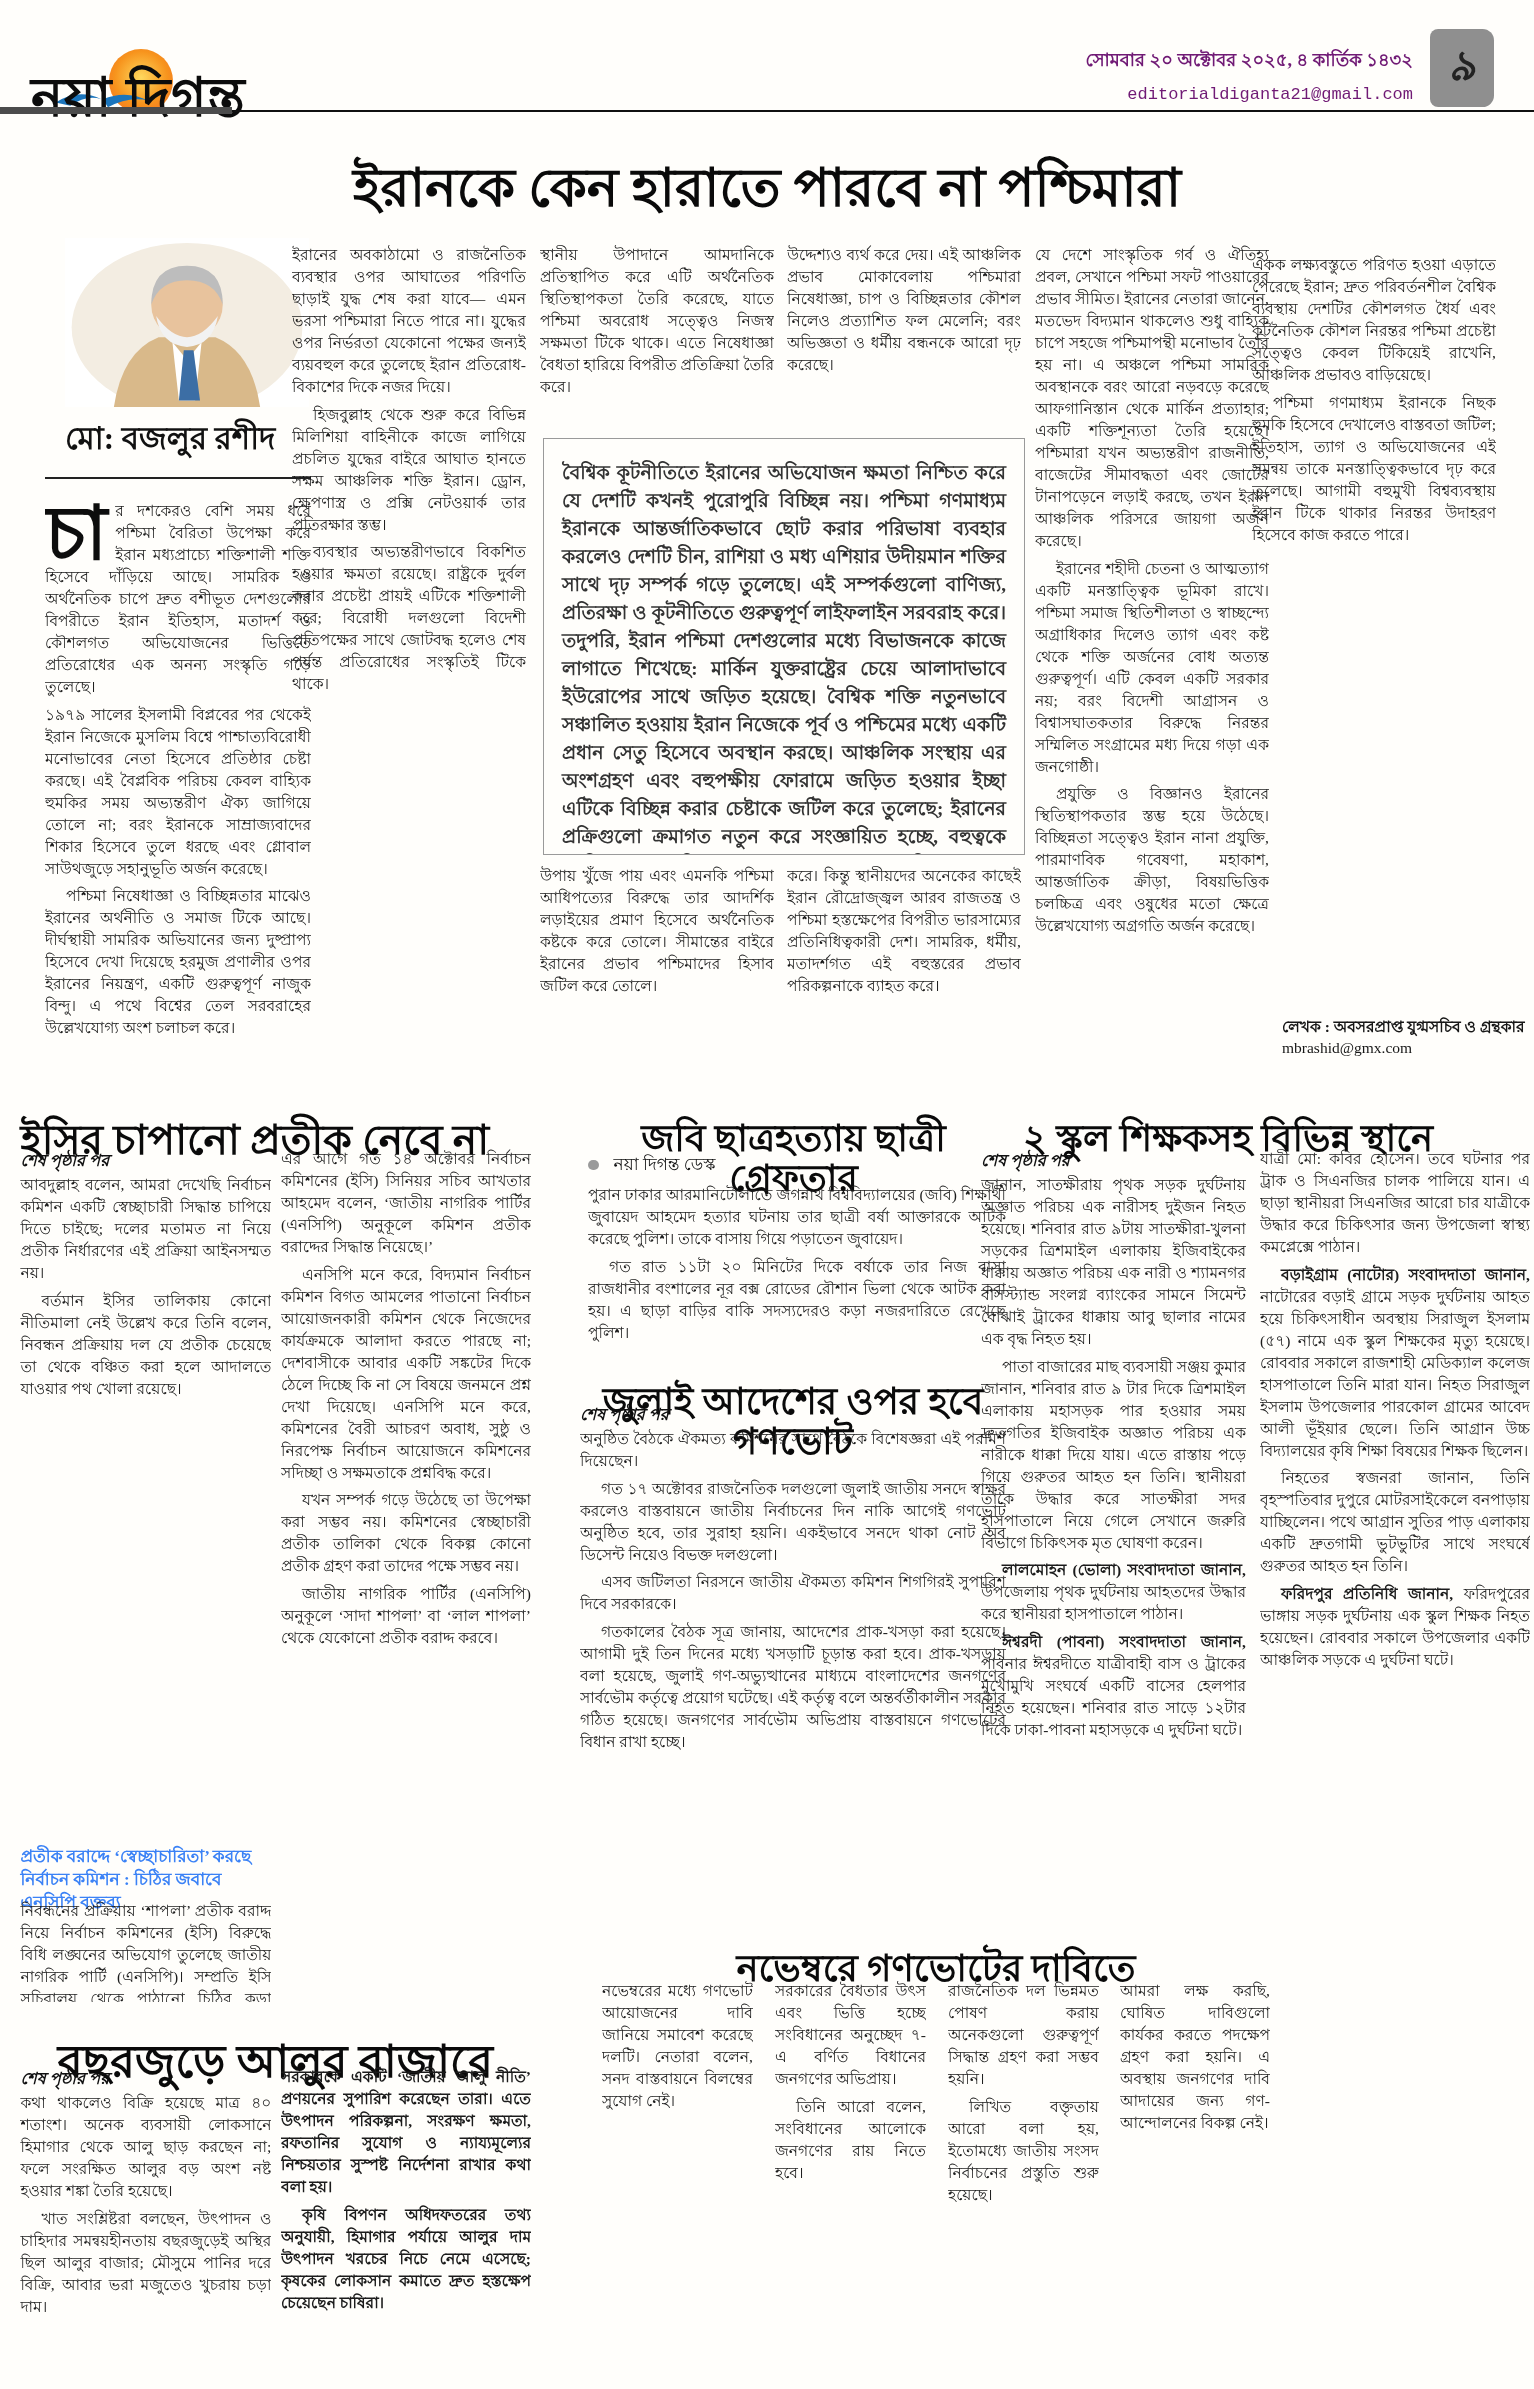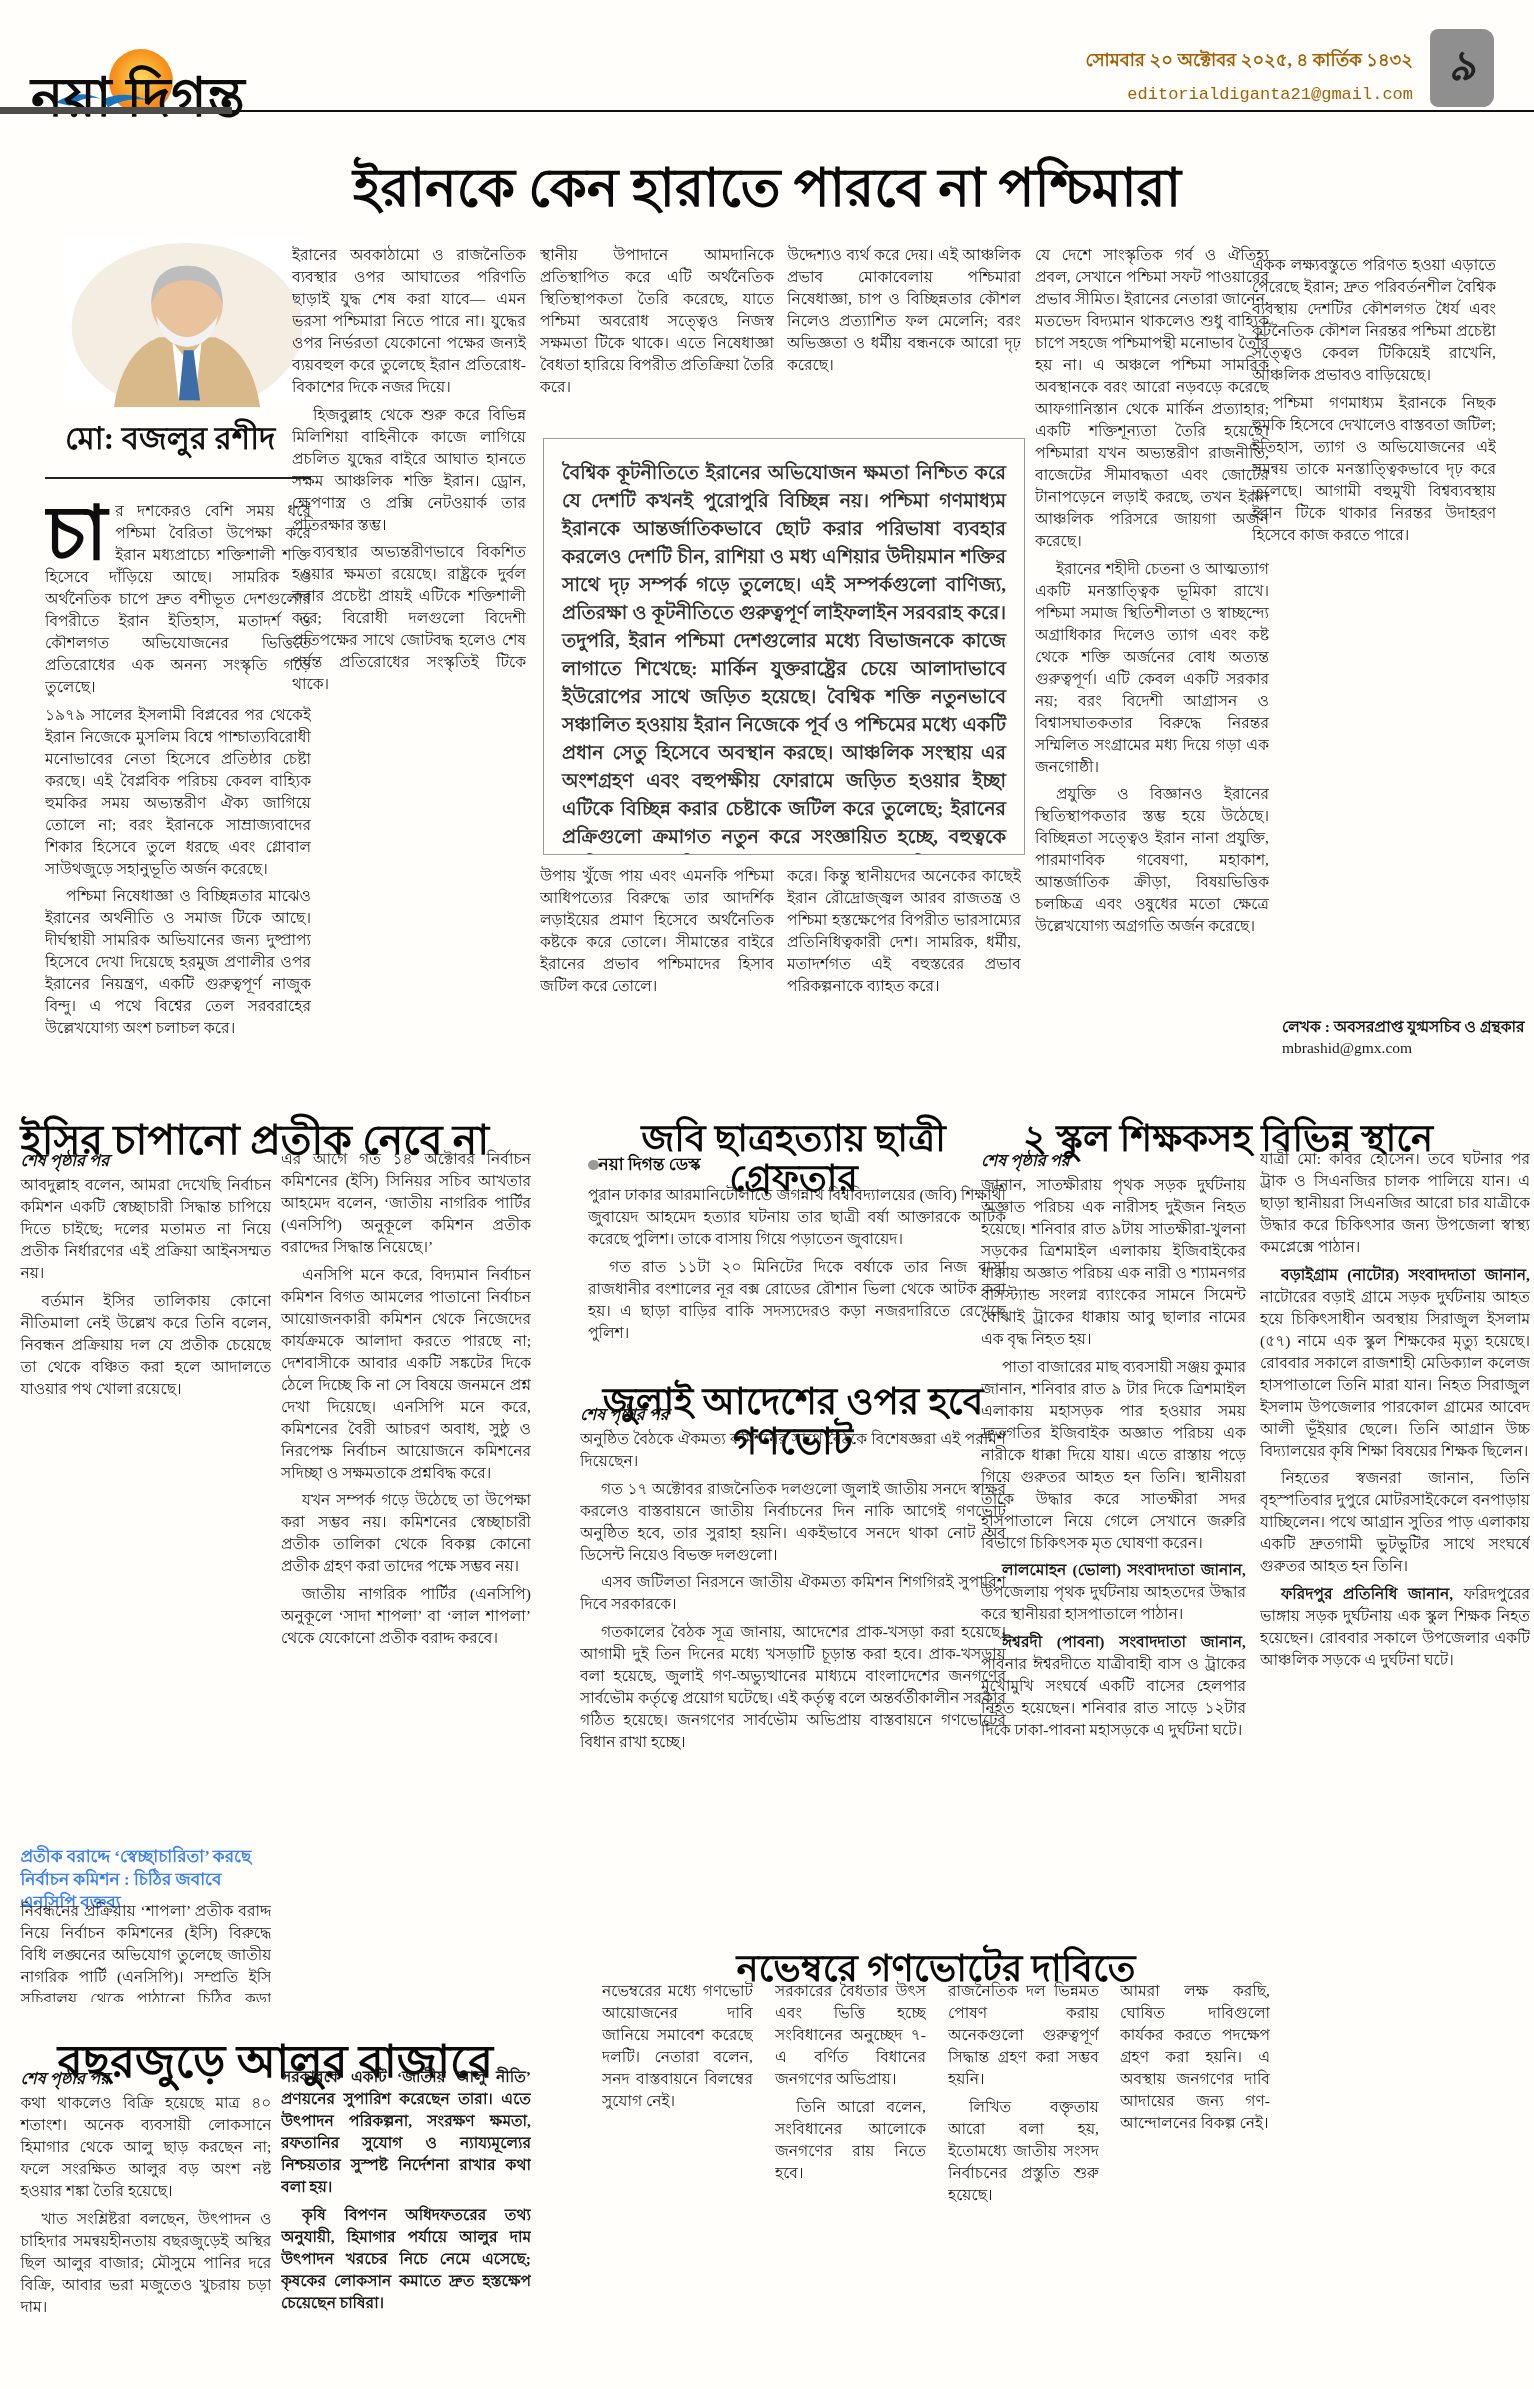--- a/index.html
+++ b/index.html
@@ -8,21 +8,21 @@
     background:#fffefb; color:#171717; overflow:hidden;
     font-family:"Liberation Serif","DejaVu Sans",serif;
   }
   
   .logo{position:absolute; left:31px; top:47px; width:269px; height:98px;}
   .logo-sun{position:absolute; left:78px; top:1.6px; width:64px; height:64px; border-radius:50%;
     background:radial-gradient(circle at 50% 45%, #ffd95e 0%, #f7941d 55%, #f26522 100%);}
   .logo-wave{position:absolute; left:23px; top:39px; width:98px; height:28px;}
   .logo-text{position:absolute; left:0; top:24.4px; width:269px; font-size:54px; line-height:1;
     font-weight:700; color:#0c0c0c; letter-spacing:0.8px; white-space:nowrap;}
-  .dateline{position:absolute; right:122px; top:46px; text-align:right; color:#a16207;}
+  .dateline{position:absolute; right:122px; top:46px; text-align:right; color:#701a75;}
   .dateline .d1{font-size:18px; font-weight:600;}
   .dateline .d2{font-size:17px; margin-top:8.1px; font-family:Liberation Mono, monospace;}
   .pagenum-badge{position:absolute; left:1430px; top:29px; width:64px; height:78px;
     background:#8f8f8f; border-radius:8.1px 11.4px 11.4px 8.1px; display:flex; align-items:center; justify-content:center;}
   .pagenum-badge span{font-size:42px; font-weight:700; color:#222; font-style:italic;}
   .mast-rule-thick{position:absolute; left:0; top:107px; width:232px; height:6.5px; background:#4c4c4c;}
   .mast-rule{position:absolute; left:232px; top:110px; width:1303px; height:2.4px; background:#101010;}
   
   .main-headline{position:absolute; left:122px; top:122px; width:1290px; text-align:center;
     font-size:53px; line-height:1.15; font-weight:700; color:#0a0a0a;}
@@ -42,22 +42,22 @@
   .credit .mail{font-family:"Liberation Serif",serif;}
   
   .sec-headline{position:absolute; font-weight:700; color:#0a0a0a; line-height:1.1;}
   .h-ec{left:20.4px; top:1084px; width:505px; font-size:41px; text-align:left;}
   .h-jnu{left:582px; top:1088px; width:423px; font-size:37px; text-align:center;}
   .h-schools{left:1023px; top:1088px; width:562px; font-size:37px; text-align:left;}
   .h-july{left:580px; top:1351px; width:426px; font-size:37px; text-align:center;}
   .h-potato{left:20.4px; top:2001px; width:510px; font-size:45px; text-align:center;}
   .h-ref{left:602px; top:1918px; width:668px; font-size:37px; text-align:center;}
   .continued{position:absolute; font-size:16.3px; font-weight:700; font-style:italic; color:#111;}
-  .byline{position:absolute; left:588px; top:1151px; font-size:17px; font-weight:700; color:#111;
-    display:flex; align-items:center; gap:0;}
+  .byline{position:absolute; left:588px; top:1151px; font-size:17px; font-weight:400; color:#111;
+    display:flex; align-items:center; gap:15px;}
   .byline .dot{width:10.6px; height:10.6px; border-radius:50%; background:#9a9a9a; display:inline-block;}
   .subhead3{position:absolute; left:20.4px; top:1828px; width:252px; font-size:17px; line-height:23px;
     font-weight:700; color:#3b82f6;}
   b{font-weight:700;}
 </style>
 </head>
 <body>
 
 <div id="page">
 

